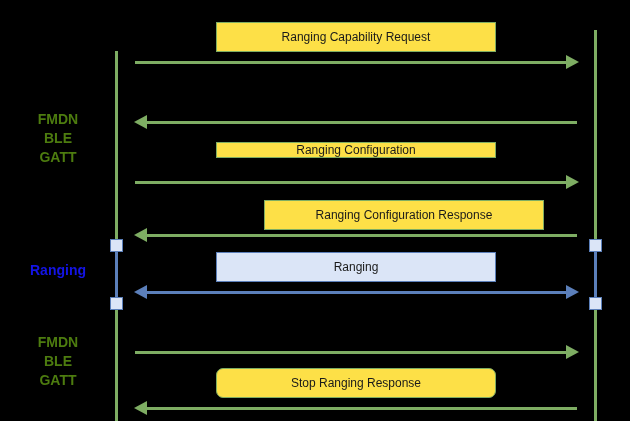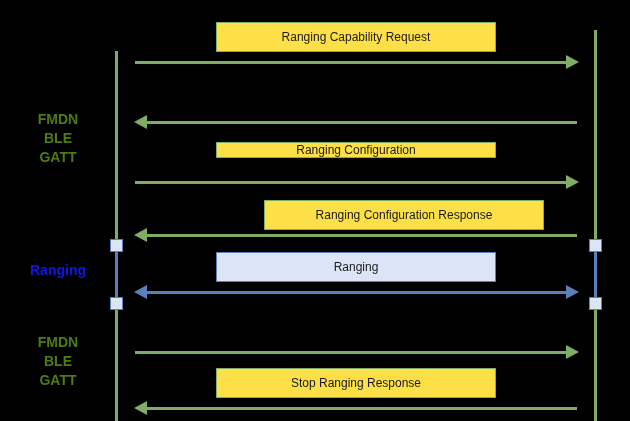--- a/index.html
+++ b/index.html
@@ -134,17 +134,17 @@
   <div class="act-box" style="left:589px; top:297px;"></div>
 
   <div class="msg-box blue" style="left:216px; top:252px; width:280px; height:30px;">Ranging</div>
   <div class="arrow-line blue" style="left:146px; top:291px; width:421px;"></div>
   <div class="arrow-head left blue" style="left:134px; top:285px;"></div>
   <div class="arrow-head right blue" style="left:566px; top:285px;"></div>
 
   <div class="arrow-line green" style="left:135px; top:351px; width:434px;"></div>
   <div class="arrow-head right green" style="left:566px; top:345px;"></div>
 
-  <div class="msg-box green" style="left:216px; top:368px; width:280px; height:30px;">Stop Ranging Response</div>
+  <div class="msg-box green" style="left:216px; top:368px; width:280px; height:30px;border-radius:7px;">Stop Ranging Response</div>
   <div class="arrow-line green" style="left:146px; top:407px; width:431px;"></div>
   <div class="arrow-head left green" style="left:134px; top:401px;"></div>
 
 </div>
 
 </body></html>

